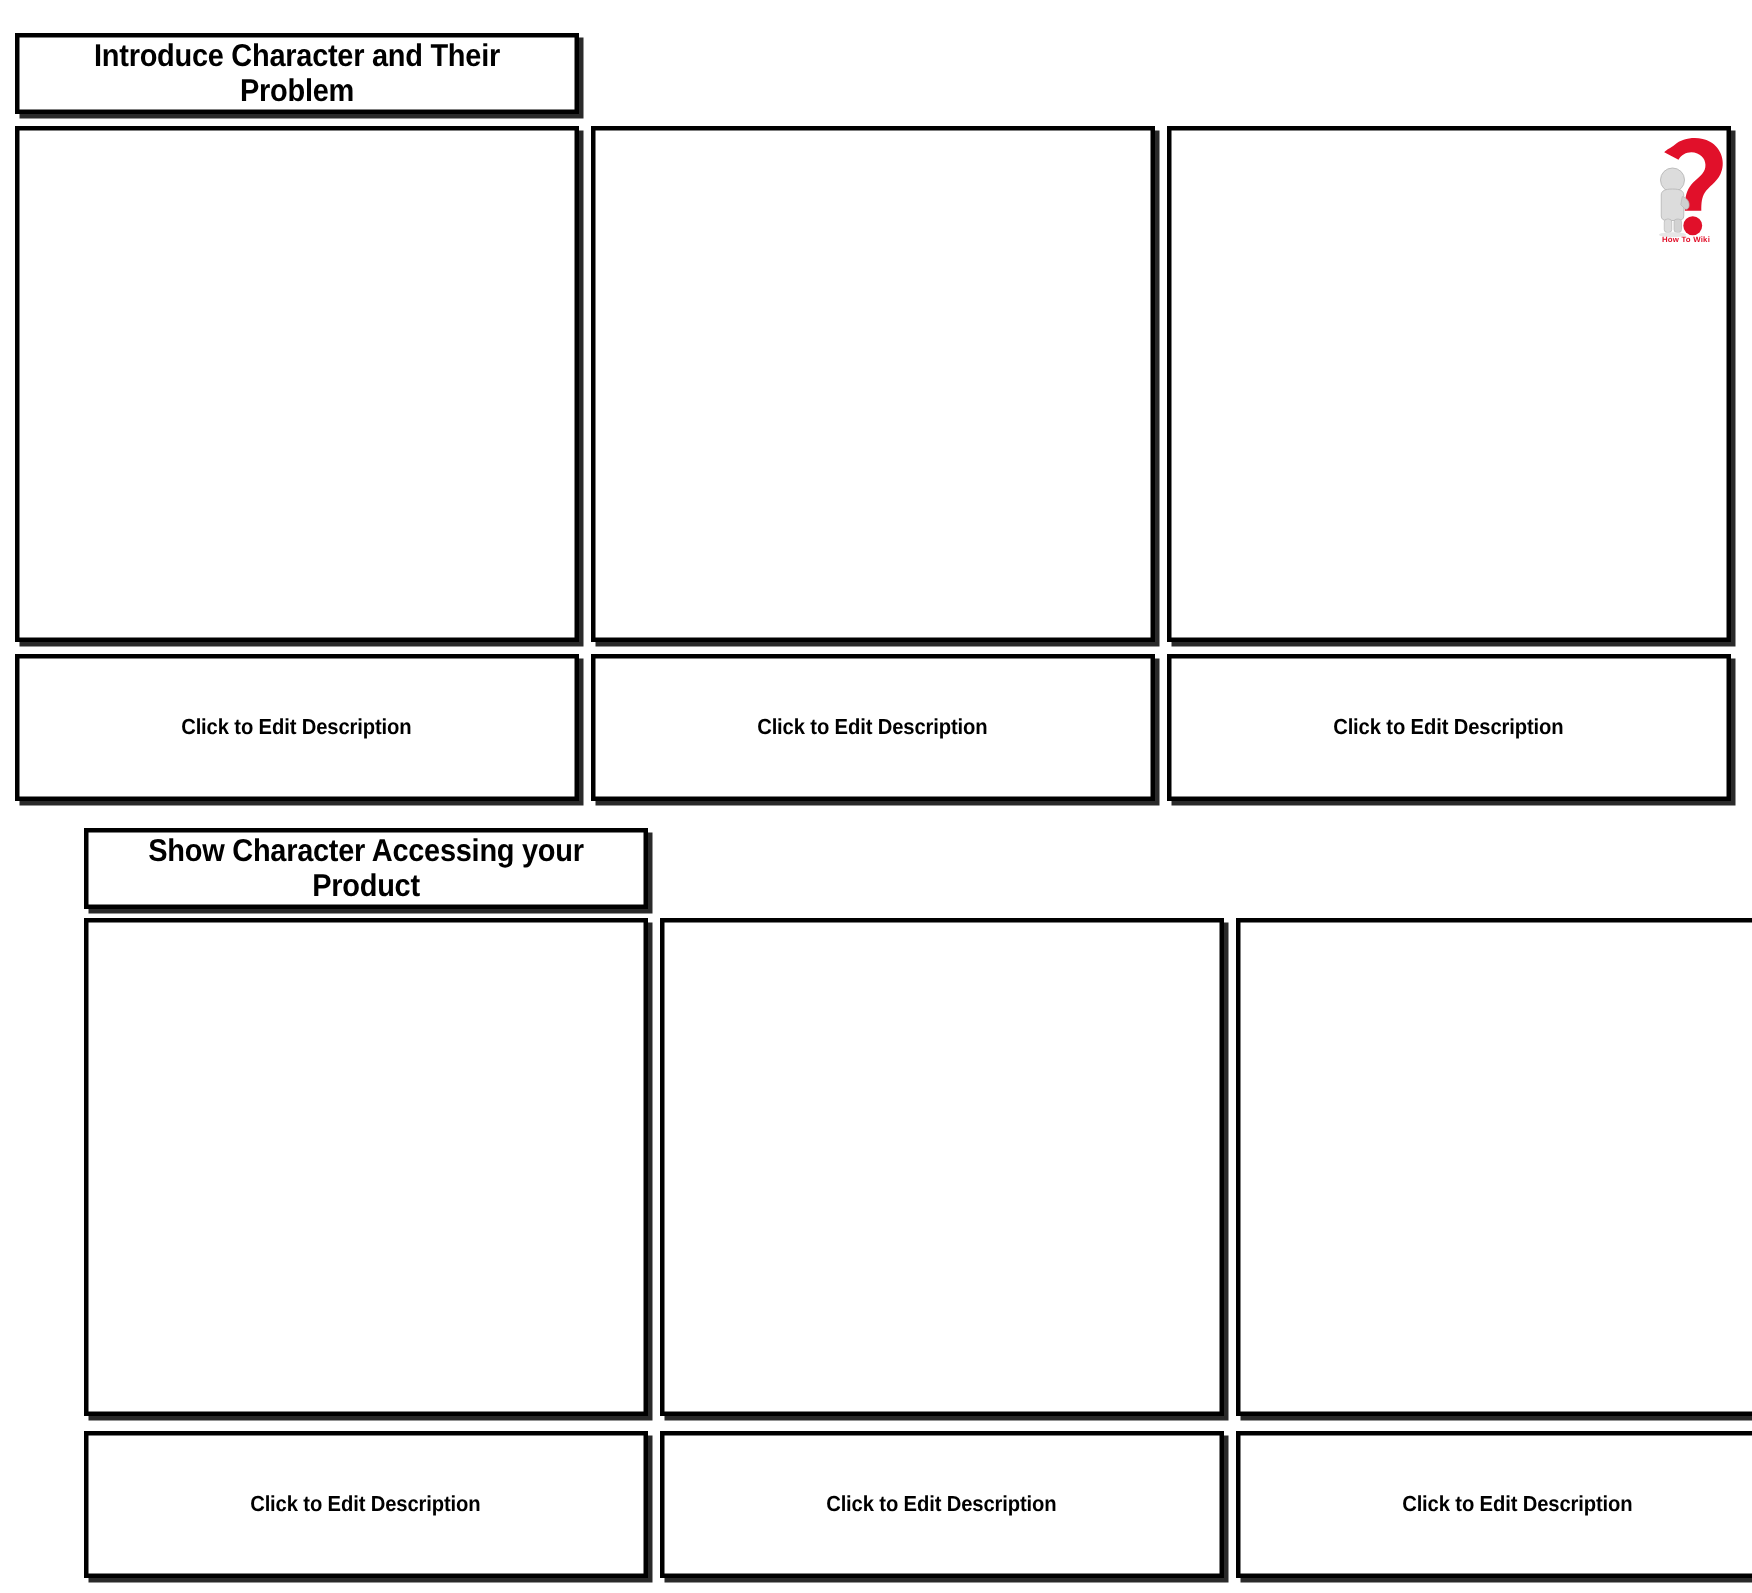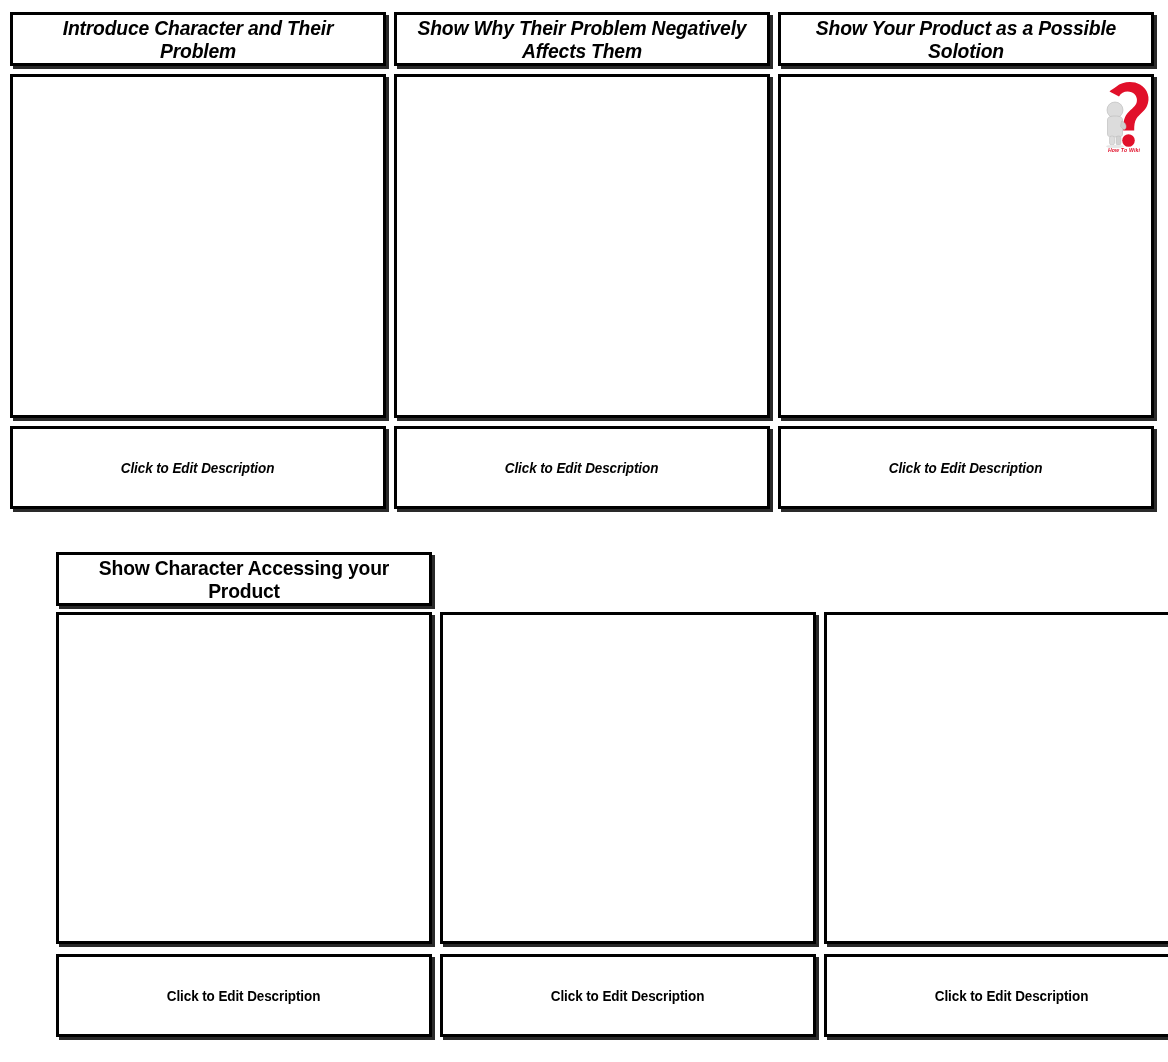--- a/index.html
+++ b/index.html
@@ -30,21 +30,21 @@
     border: 3px solid #000000;
     box-shadow: 3px 3px 0 0 #2a2a2a;
   }
 
   
   .row {
     position: absolute;
     left: 0;
     width: 1168px;
   }
-  .row-1 { top: 0; height: 520px; font-style: italic; }
+  .row-1 { top: 10px; height: 520px; }
   .row-2 { top: 540px; height: 522px; margin-left: 46px; }
 
   .cell {
     position: absolute;
     top: 0;
     height: 100%;
   }
   .col-1 { left: 10px;  width: 376px; }
   .col-2 { left: 394px; width: 376px; }
   .col-3 { left: 778px; width: 376px; }
@@ -85,21 +85,21 @@
     left: 0;
     width: 100%;
   }
   .row-1 .art-box { top: 74px;  height: 344px; }
   .row-2 .art-box { top: 72px;  height: 332px; }
 
   
   .desc-box {
     left: 0;
     width: 100%;
-    height: 83px;
+    height: 98px;
     display: flex;
     align-items: center;
     justify-content: center;
   }
   .row-1 .desc-box { top: 426px; }
   .row-2 .desc-box { top: 414px; }
 
   .desc-text {
     font-family: "Liberation Sans Narrow", "Liberation Sans", sans-serif;
     font-weight: 700;
@@ -145,33 +145,27 @@
       <div class="box title-box">
         <span class="title-text">Introduce Character and Their Problem</span>
       </div>
       <div class="box art-box"></div>
       <div class="box desc-box">
         <span class="desc-text">Click to Edit Description</span>
       </div>
     </div>
 
     <div class="cell col-2">
-      <div class="box title-box">
-        <span class="title-text">Show Why Their Problem Negatively Affects Them</span>
-      </div>
       <div class="box art-box"></div>
       <div class="box desc-box">
         <span class="desc-text">Click to Edit Description</span>
       </div>
     </div>
 
     <div class="cell col-3">
-      <div class="box title-box">
-        <span class="title-text">Show Your Product as a Possible Solotion</span>
-      </div>
       <div class="box art-box">
         <div class="logo">
           <svg viewBox="0 0 66 74" xmlns="http://www.w3.org/2000/svg" aria-hidden="true">
 
             <g>
               <path d="M25.5 6.5 C31 1.5 42 0.5 49 4.5 C57 9 59.5 18.5 56 26 C53.5 31.5 48 34.5 45.5 38.5 C43.5 41.7 43.2 45 43.2 50.5 L32.2 50.5 C32.2 43 32.8 38.5 35.5 34.5 C38.5 30 44 27.2 45.5 23 C47 18.8 45 14 40.5 12.3 C35.6 10.4 30.5 12.2 28 16.5 L18.5 11.5 C20 9.6 22.6 9 25.5 6.5 Z" fill="#e1102a"></path>
               <circle cx="37.5" cy="60.5" r="6.3" fill="#e1102a"></circle>
             </g>
 
             <g>

